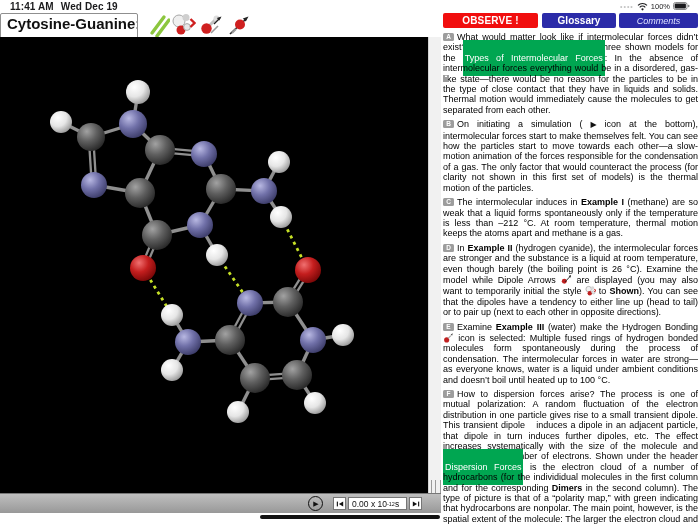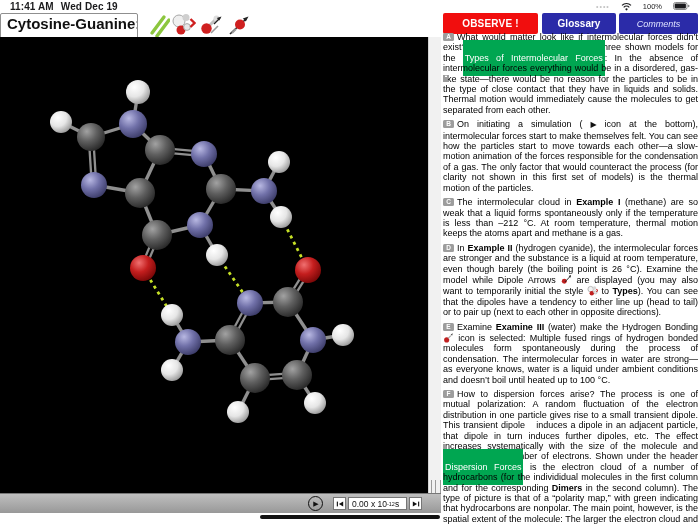--- a/index.html
+++ b/index.html
@@ -3,21 +3,21 @@
 <meta charset="utf-8">
 <style>
   html,body{margin:0;padding:0;background:#fff;}
   .screen{position:relative;width:700px;height:525px;overflow:hidden;background:#fff;
           font-family:"Liberation Sans",sans-serif;}
   
   .status-bar{position:absolute;left:0;top:0;width:700px;height:12px;display:flex;
               justify-content:space-between;align-items:center;padding:0 10px;box-sizing:border-box;}
   .status-left{font-size:10px;font-weight:bold;color:#1b1b1d;letter-spacing:.1px;}
   .status-left .date{margin-left:7px;font-weight:bold;}
-  .status-right{display:flex;align-items:center;gap:11px;font-size:7.5px;color:#1b1b1d;}
+  .status-right{display:flex;align-items:center;gap:3px;font-size:7.5px;color:#1b1b1d;}
   .cell-dots{color:#c4c4c4;font-size:7px;letter-spacing:1px;}
   
   .title-box{position:absolute;left:0;top:13px;width:138px;height:28px;background:#fff;
              border:1px solid #8f8f8f;border-radius:2px;box-sizing:border-box;
              font-size:15px;font-weight:bold;color:#111;line-height:19px;padding-left:6px;
              white-space:nowrap;overflow:hidden;}
   .tool-icon{position:absolute;top:12px;width:26px;height:25px;}
   .viewport{position:absolute;left:0;top:37px;width:428px;height:456px;background:#000;}
   .scroll-strip{position:absolute;left:428px;top:37px;width:13px;height:476px;
                 background:#f1f1f1;border-left:1px solid #d4d4d4;box-sizing:border-box;}
@@ -33,21 +33,21 @@
             box-sizing:border-box;display:flex;align-items:center;justify-content:center;}
   .step-btn svg{width:8px;height:8px;}
   .time-field{position:absolute;left:348px;top:3px;width:59px;height:13px;background:#fff;
               border:1px solid #777;box-sizing:border-box;font-size:8.5px;color:#111;
               display:flex;align-items:center;padding-left:3px;white-space:nowrap;}
   .time-field sup{font-size:5.5px;line-height:0;}
   .bottom-band{position:absolute;left:0;top:513px;width:441px;height:12px;background:#fff;}
   .home-indicator{position:absolute;left:260px;top:515px;width:180px;height:4px;border-radius:2px;background:#121212;}
   
   .right-panel{position:absolute;left:443px;top:13px;width:255px;}
-  .btn{position:absolute;top:0;height:21px;border-radius:2px;color:#fff;display:flex;
+  .btn{position:absolute;top:0;height:15px;border-radius:2px;color:#fff;display:flex;
        align-items:center;justify-content:center;box-sizing:border-box;}
   .btn-observe{left:0;width:95px;background:#f10e0e;font-weight:bold;font-size:10px;letter-spacing:.2px;}
   .btn-glossary{left:99px;width:74px;background:#2b2ba8;font-weight:bold;font-size:10px;text-align:center;}
   .btn-comments{left:176px;width:79px;background:#2b2ba8;font-style:italic;font-size:9px;color:#dde1ff;}
   .article{position:absolute;left:0;top:19px;width:255px;}
   .article p{margin:0 0 4px 0;font-size:9px;line-height:10.4px;text-align:justify;color:#000;}
   .badge{display:inline-block;background:#9d9d9d;color:#fff;font-weight:bold;font-size:6.5px;
          line-height:8px;padding:0 2px;min-width:7px;text-align:center;border-radius:1.5px;
          margin-right:3px;vertical-align:1px;}
   .b{font-weight:bold;} .i{} .ul{margin-left:8px;}
@@ -242,33 +242,33 @@
   <div class="bottom-band"></div>
   <div class="home-indicator"></div>
 
   <div class="right-panel">
     <div class="btn btn-observe">OBSERVE !</div>
     <div class="btn btn-glossary">Glossary</div>
     <div class="btn btn-comments">Comments</div>
     <div class="article">
         <p><span class="badge">A</span><span class="">What would matter look like if intermolecular forces didn’t exist? Examine the initial state of the three shown models for the </span><span class="hl" style="background: rgb(0, 166, 81);">Types of Intermolecular Forces</span><span class="">: In the absence of intermolecular forces everything would be in a disordered, gas-like state—there would be no reason for the particles to be in the type of close contact that they have in liquids and solids. Thermal motion would immediately cause the molecules to get separated from each other.</span></p>
         <p><span class="badge">B</span><span class="">On initiating a simulation ( </span><span class="inline-icon"><span class="play-glyph">▶</span></span><span class=""> icon at the bottom), intermolecular forces start to make themselves felt. You can see how the particles start to move towards each other—a slow-motion animation of the forces responsible for the condensation of a gas. The only factor that would counteract the process (for clarity not shown in this first set of models) is the thermal motion of the particles.</span></p>
-        <p><span class="badge">C</span><span class="">The intermolecular cloud in </span><span class="b">Example I</span><span class=""> (methane) are so weak that a liquid forms spontaneously only if the temperature is less than –212 °C. At room temperature, thermal motion keeps the atoms apart and methane is a gas.</span></p>
+        <p><span class="badge">C</span><span class="">The intermolecular induces in </span><span class="b">Example I</span><span class=""> (methane) are so weak that a liquid forms spontaneously only if the temperature is less than –212 °C. At room temperature, thermal motion keeps the atoms apart and methane is a gas.</span></p>
         <p><span class="badge">D</span><span class="">In </span><span class="b">Example II</span><span class=""> (hydrogen cyanide), the intermolecular forces are stronger and the substance is a liquid at room temperature, even though barely (the boiling point is 26 °C). Examine the model while </span><span class="i">Dipole Arrows</span><span class=""> </span><span class="inline-icon"><svg viewBox="0 0 12 12">
               <circle cx="3.6" cy="8" r="2.7" fill="#c02020"></circle>
               <line x1="4.2" y1="8.8" x2="10" y2="2.6" stroke="#222" stroke-width="1"></line>
               <path d="M11 1.2 L8.4 2.2 L10.2 4 Z" fill="#222"></path>
             </svg></span><span class=""> are displayed (you may also want to temporarily initial the style </span><span class="inline-icon"><svg viewBox="0 0 12 12">
               <circle cx="4" cy="4.5" r="3" fill="#f2f2f2" stroke="#999" stroke-width="0.7"></circle>
               <circle cx="8.2" cy="3.2" r="1.9" fill="#d8d8d8"></circle>
               <circle cx="5.2" cy="9" r="2.4" fill="#c02020"></circle>
               <circle cx="9.2" cy="8" r="1.8" fill="#e8e8e8" stroke="#999" stroke-width="0.5"></circle>
               <path d="M10.2 4.4 L11.9 6 L10.2 7.6" fill="none" stroke="#c02020" stroke-width="1.1"></path>
-            </svg></span><span class=""> to </span><span class="b">Types</span><span class="">). You can see that the dipoles have a tendency to either line up (head to tail) or to pair up (next to each other in opposite directions).</span></p>
-        <p><span class="badge">E</span><span class="">Examine </span><span class="b">Examine III</span><span class=""> (water) make the </span><span class="i">Hydrogen Bonding</span><span class=""> </span><span class="inline-icon"><svg viewBox="0 0 12 12">
+            </svg></span><span class=""> to </span><span class="b">Shown</span><span class="">). You can see that the dipoles have a tendency to either line up (head to tail) or to pair up (next to each other in opposite directions).</span></p>
+        <p><span class="badge">E</span><span class="">Examine </span><span class="b">Example III</span><span class=""> (water) make the </span><span class="i">Hydrogen Bonding</span><span class=""> </span><span class="inline-icon"><svg viewBox="0 0 12 12">
               <circle cx="4" cy="8.6" r="2.8" fill="#c02020"></circle>
               <line x1="5.6" y1="7" x2="8.6" y2="4" stroke="#aaa" stroke-width="1.3"></line>
               <path d="M10.8 1.4 L8.4 2.6 L9.9 4.1 Z" fill="#444"></path>
             </svg></span><span class=""> icon is selected: Multiple fused rings of hydrogen bonded molecules form spontaneously during the process of condensation. The intermolecular forces in water are strong—as everyone knows, water is a liquid under ambient conditions and doesn’t boil until heated up to 100 °C.</span></p>
         <p><span class="badge">F</span><span class="">How to dispersion forces arise? The process is one of mutual </span><span class="i">polarization</span><span class="">: A random fluctuation of the electron distribution in one particle gives rise to a small transient dipole. This transient dipole </span><span class="ul">induces</span><span class=""> a dipole in an adjacent particle, that dipole in turn induces further dipoles, etc. The effect increases systematically with the size of the molecule and specifically the </span><span class="i">number of electrons</span><span class="">. Shown under the header </span><span class="hl" style="background: rgb(0, 166, 81);">Dispersion Forces</span><span class=""> is the electron cloud of a number of hydrocarbons (for the individidual molecules in the first column and for the corresponding </span><span class="b">Dimers</span><span class=""> in the second column). The type of picture is that of a “polarity map,” with green indicating that hydrocarbons are nonpolar. The main point, however, is the spatial extent of the molecule: The </span><span class="i">larger</span><span class=""> the electron cloud and the </span><span class="i">more contact</span><span class=""> between adjacent molecules (see the dimer models), the stronger the dispersion</span></p>
       </div>
   </div>
 
 </div>
 

